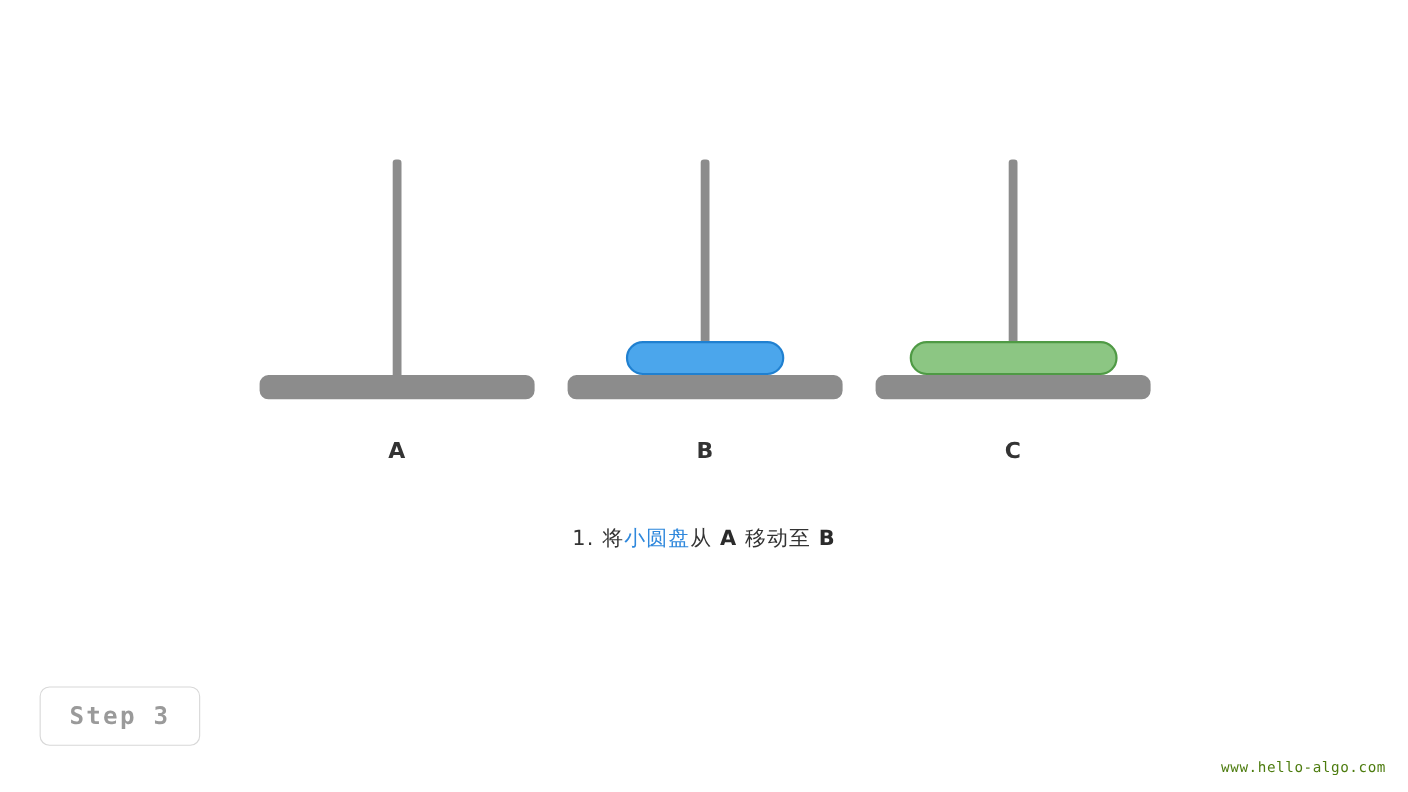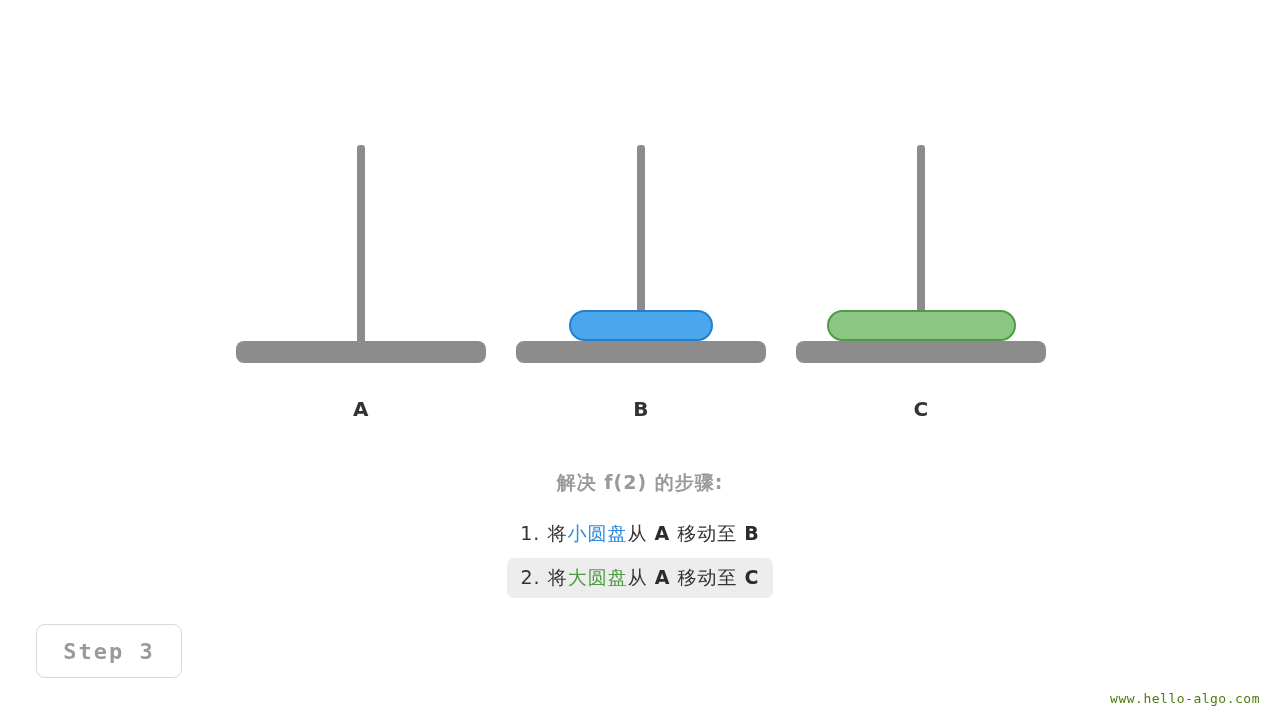--- a/index.html
+++ b/index.html
@@ -180,31 +180,27 @@
   <div class="tower c">
     <div class="pole"></div>
     <div class="disk large"></div>
     <div class="base"></div>
     <div class="peg-label">C</div>
   </div>
 
 </div>
 
 <div id="steps">
-  <div class="steps-title">解决 f(2) 的步骤:</div>
 
   <ul class="step-list">
 
     <li class="step-row">
       <span class="step-item"><span>1. </span><span>将</span><span class="tok-blue">小圆盘</span><span>从 </span><span class="tok-peg">A</span><span> 移动至 </span><span class="tok-peg">B</span></span>
     </li>
 
-    <li class="step-row">
-      <span class="step-item highlight"><span>2. </span><span>将</span><span class="tok-green">大圆盘</span><span>从 </span><span class="tok-peg">A</span><span> 移动至 </span><span class="tok-peg">C</span></span>
-    </li>
 
   </ul>
 </div>
 
 <div id="step-badge">
   <span class="badge-text">Step 3</span>
 </div>
 
 <div id="watermark">www.hello-algo.com</div>
 

